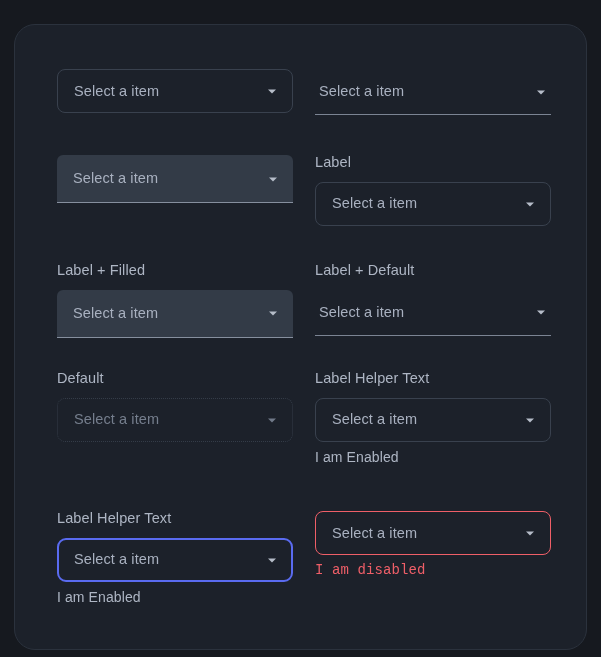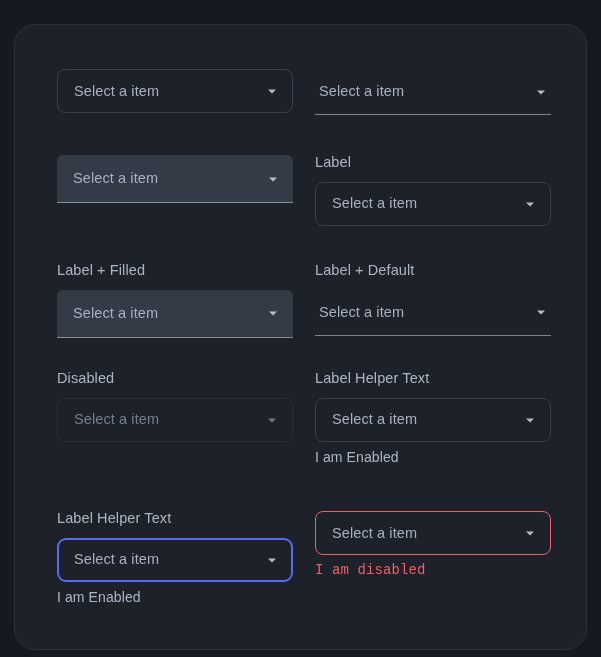--- a/index.html
+++ b/index.html
@@ -210,21 +210,21 @@
         <span class="value">Select a item</span>
         <span class="caret">
           <svg width="12" height="12" viewBox="0 0 12 12">
               <path d="M2 4.4 L10 4.4 L6 8.6 Z" fill="#b6bdc9"></path>
             </svg>
         </span>
       </div>
     </div>
 
     <div class="cell row-h4">
-      <div class="field-label">Disabled</div>
+      <div class="field-label">Default</div>
       <div class="select disabled">
         <span class="value">Select a item</span>
         <span class="caret">
           <svg width="12" height="12" viewBox="0 0 12 12">
               <path d="M2 4.4 L10 4.4 L6 8.6 Z" fill="#717a89"></path>
             </svg>
         </span>
       </div>
     </div>
 

